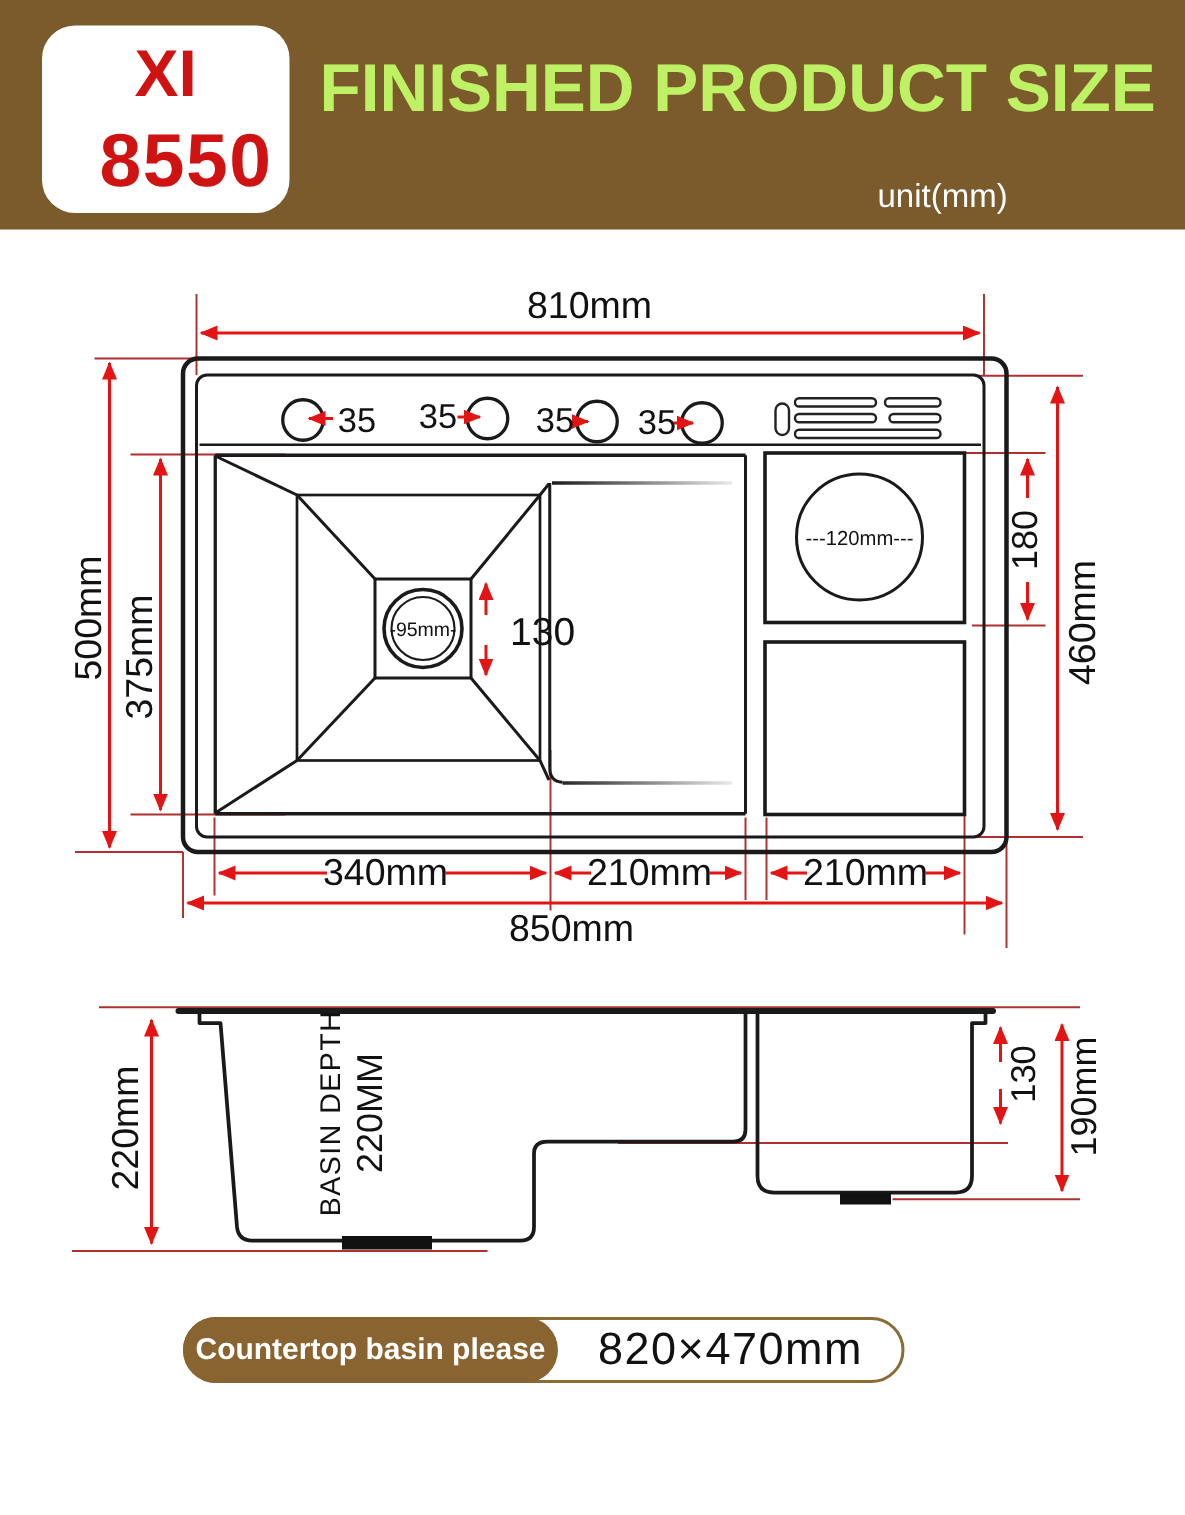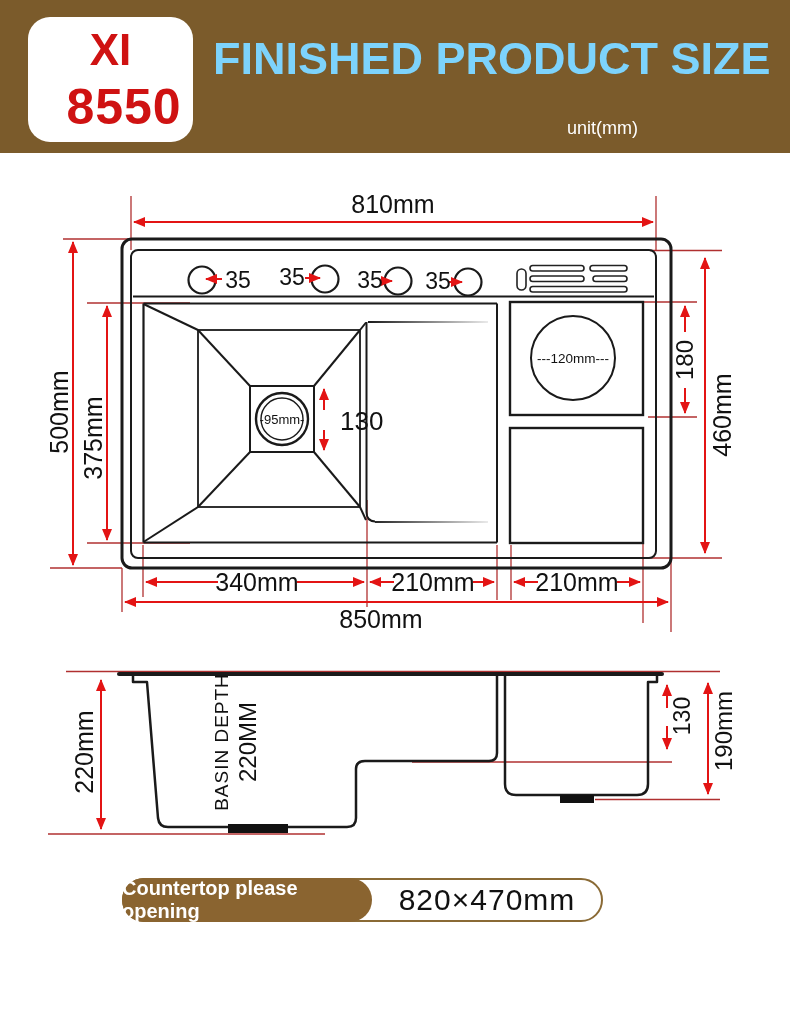--- a/index.html
+++ b/index.html
@@ -4,24 +4,24 @@
 <style>
   html,body{margin:0;padding:0;background:#fff;}
   .page{position:relative;width:790px;height:1010px;background:#fff;overflow:hidden;
         font-family:"Liberation Sans",sans-serif;}
   
   .hdr{position:absolute;left:0;top:0;width:790px;height:153px;background:#7b5b2b;}
   .model-box{position:absolute;left:28px;top:17px;width:165px;height:125px;background:#fff;
              border-radius:22px;text-align:center;color:#cf1212;font-weight:bold;}
   .model-line1{font-size:44px;line-height:58px;margin-top:4px;}
   .model-line2{font-size:50px;line-height:56px;letter-spacing:1px;padding-left:27px;}
-  .hdr-title{position:absolute;left:213px;top:33px;width:570px;color:#7dd3fc;font-weight:bold;
+  .hdr-title{position:absolute;left:213px;top:33px;width:570px;color:#bef264;font-weight:bold;
              font-size:45px;letter-spacing:0px;white-space:nowrap;}
   .hdr-sub{position:absolute;left:215px;top:87px;color:#fff;font-size:17.5px;line-height:25px;}
-  .hdr-unit{position:absolute;left:567px;top:118px;color:#fff;font-size:18px;}
+  .hdr-unit{position:absolute;left:585px;top:118px;color:#fff;font-size:22px;}
   
   svg.drawing{position:absolute;left:0;top:0;}
   svg text{font-family:"Liberation Sans",sans-serif;fill:#111;}
   
   .pill{position:absolute;left:122px;top:878px;width:481px;height:44px;box-sizing:border-box;
         border:2px solid #8a6a35;border-radius:22px;background:#fff;}
   .pill-label{position:absolute;left:0;top:0;width:250px;height:44px;margin:-2px 0 0 -2px;
               background:#8a6430;border-radius:22px;display:flex;align-items:center;
               justify-content:center;color:#fff;font-weight:bold;font-size:20px;}
   .pill-value{position:absolute;right:0;top:0;width:228px;height:40px;display:flex;
@@ -206,17 +206,17 @@
         <text transform="rotate(-90 84 752)" x="84" y="752">220mm</text>
         <text transform="rotate(-90 221 742)" x="221" y="742" font-size="19" letter-spacing="1">BASIN DEPTH</text>
         <text transform="rotate(-90 247 742)" x="247" y="742" font-size="24">220MM</text>
         <text transform="rotate(-90 682 716)" x="682" y="716" font-size="23">130</text>
         <text transform="rotate(-90 723 731)" x="723" y="731" font-size="24">190mm</text>
       </g>
     </g>
   </svg>
 
   <div class="pill">
-    <div class="pill-label">Countertop please opening</div>
+    <div class="pill-label">Countertop basin please</div>
     <div class="pill-value">820×470mm</div>
   </div>
 
 </div>
 
 </body></html>

